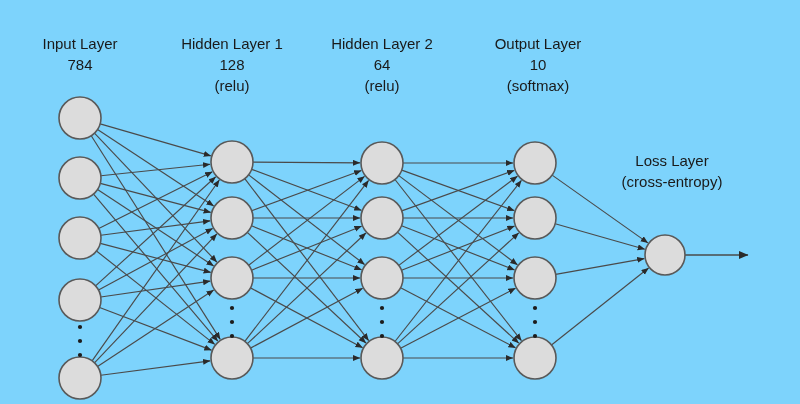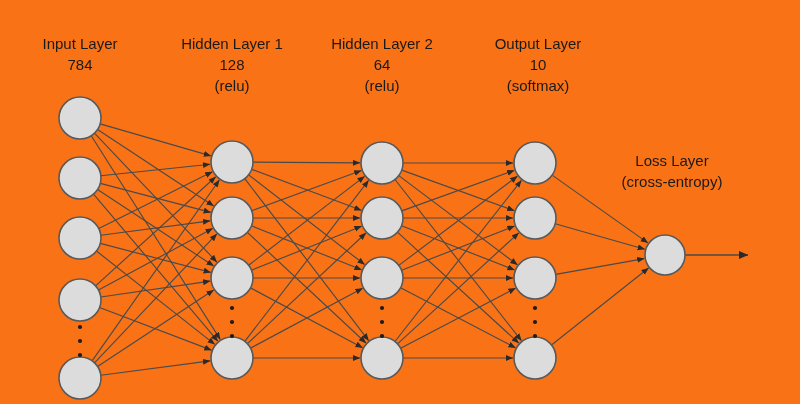--- a/index.html
+++ b/index.html
@@ -10,21 +10,21 @@
   body {
     width: 800px;
     height: 404px;
     font-family: "Liberation Sans", sans-serif;
     overflow: hidden;
   }
   #diagram-root {
     position: relative;
     width: 800px;
     height: 404px;
-    background: #f97316;
+    background: #7dd3fc;
   }
   svg.net-svg {
     position: absolute;
     top: 0;
     left: 0;
     width: 800px;
     height: 404px;
     display: block;
   }
   .edge {

